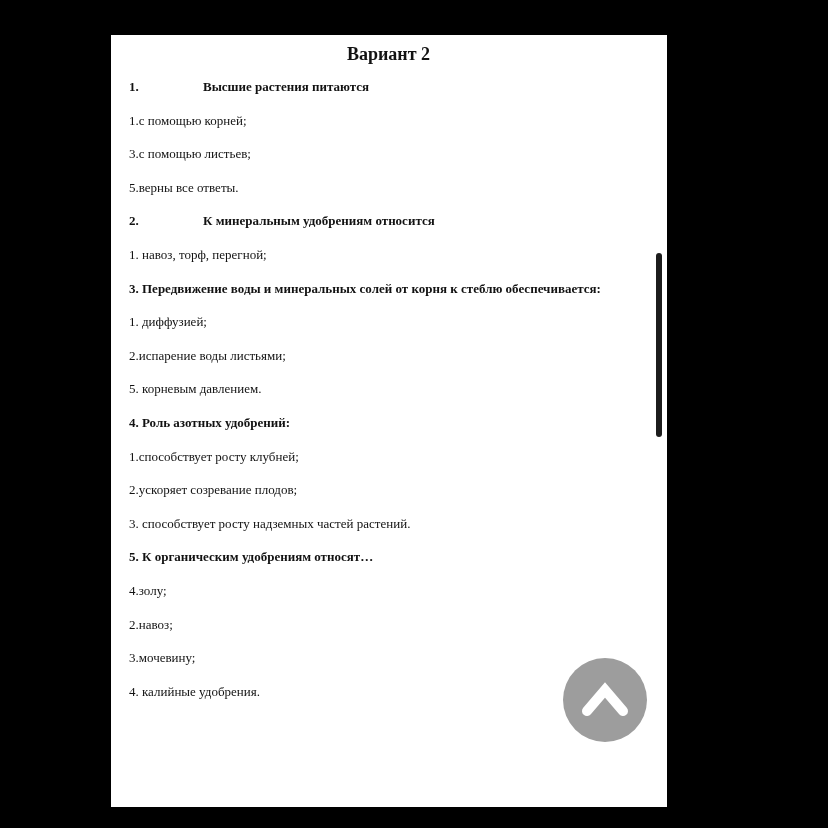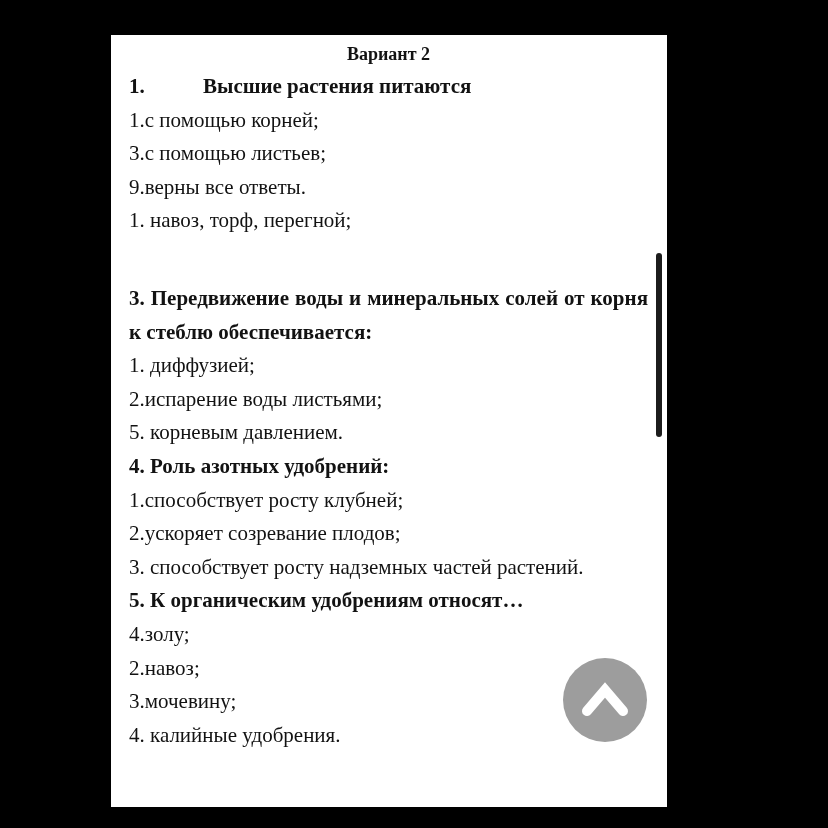--- a/index.html
+++ b/index.html
@@ -31,30 +31,29 @@
   }
   .doc-title {
     margin: 0;
     text-align: center;
     font-weight: bold;
     font-size: 18px;
     line-height: 32px;
   }
   .line {
     margin: 0;
-    font-size: 21px;
+    font-size: 13px;
     line-height: 33.6px;
     white-space: normal;
   }
   .q-heading {
     font-weight: bold;
   }
   .q-heading.justify {
     text-align: justify;
-    margin-top: 44px;
   }
   .tabbed .q-number {
     display: inline-block;
     width: 74px;
   }
   .scrollbar {
     position: absolute;
     left: 656px;
     top: 253px;
     width: 6px;
@@ -87,24 +86,25 @@
 <div class="viewer">
 
   <div class="page">
 
     <p class="doc-title">Вариант 2</p>
 
     <div>
       <p class="line q-heading tabbed"><span class="q-number">1.</span><span class="q-title">Высшие растения питаются</span></p>
       <p class="line">1.с помощью корней;</p>
       <p class="line">3.с помощью листьев;</p>
-      <p class="line">9.верны все ответы.</p>
+      <p class="line">5.верны все ответы.</p>
     </div>
 
     <div>
+      <p class="line q-heading tabbed"><span class="q-number">2.</span><span class="q-title">К минеральным удобрениям относится</span></p>
       <p class="line">1. навоз, торф, перегной;</p>
     </div>
 
     <div>
       <p class="line q-heading justify"><span class="q-number">3.</span> <span class="q-title">Передвижение воды и минеральных солей от корня к стеблю обеспечивается:</span></p>
       <p class="line">1. диффузией;</p>
       <p class="line">2.испарение воды листьями;</p>
       <p class="line">5. корневым давлением.</p>
     </div>
 

